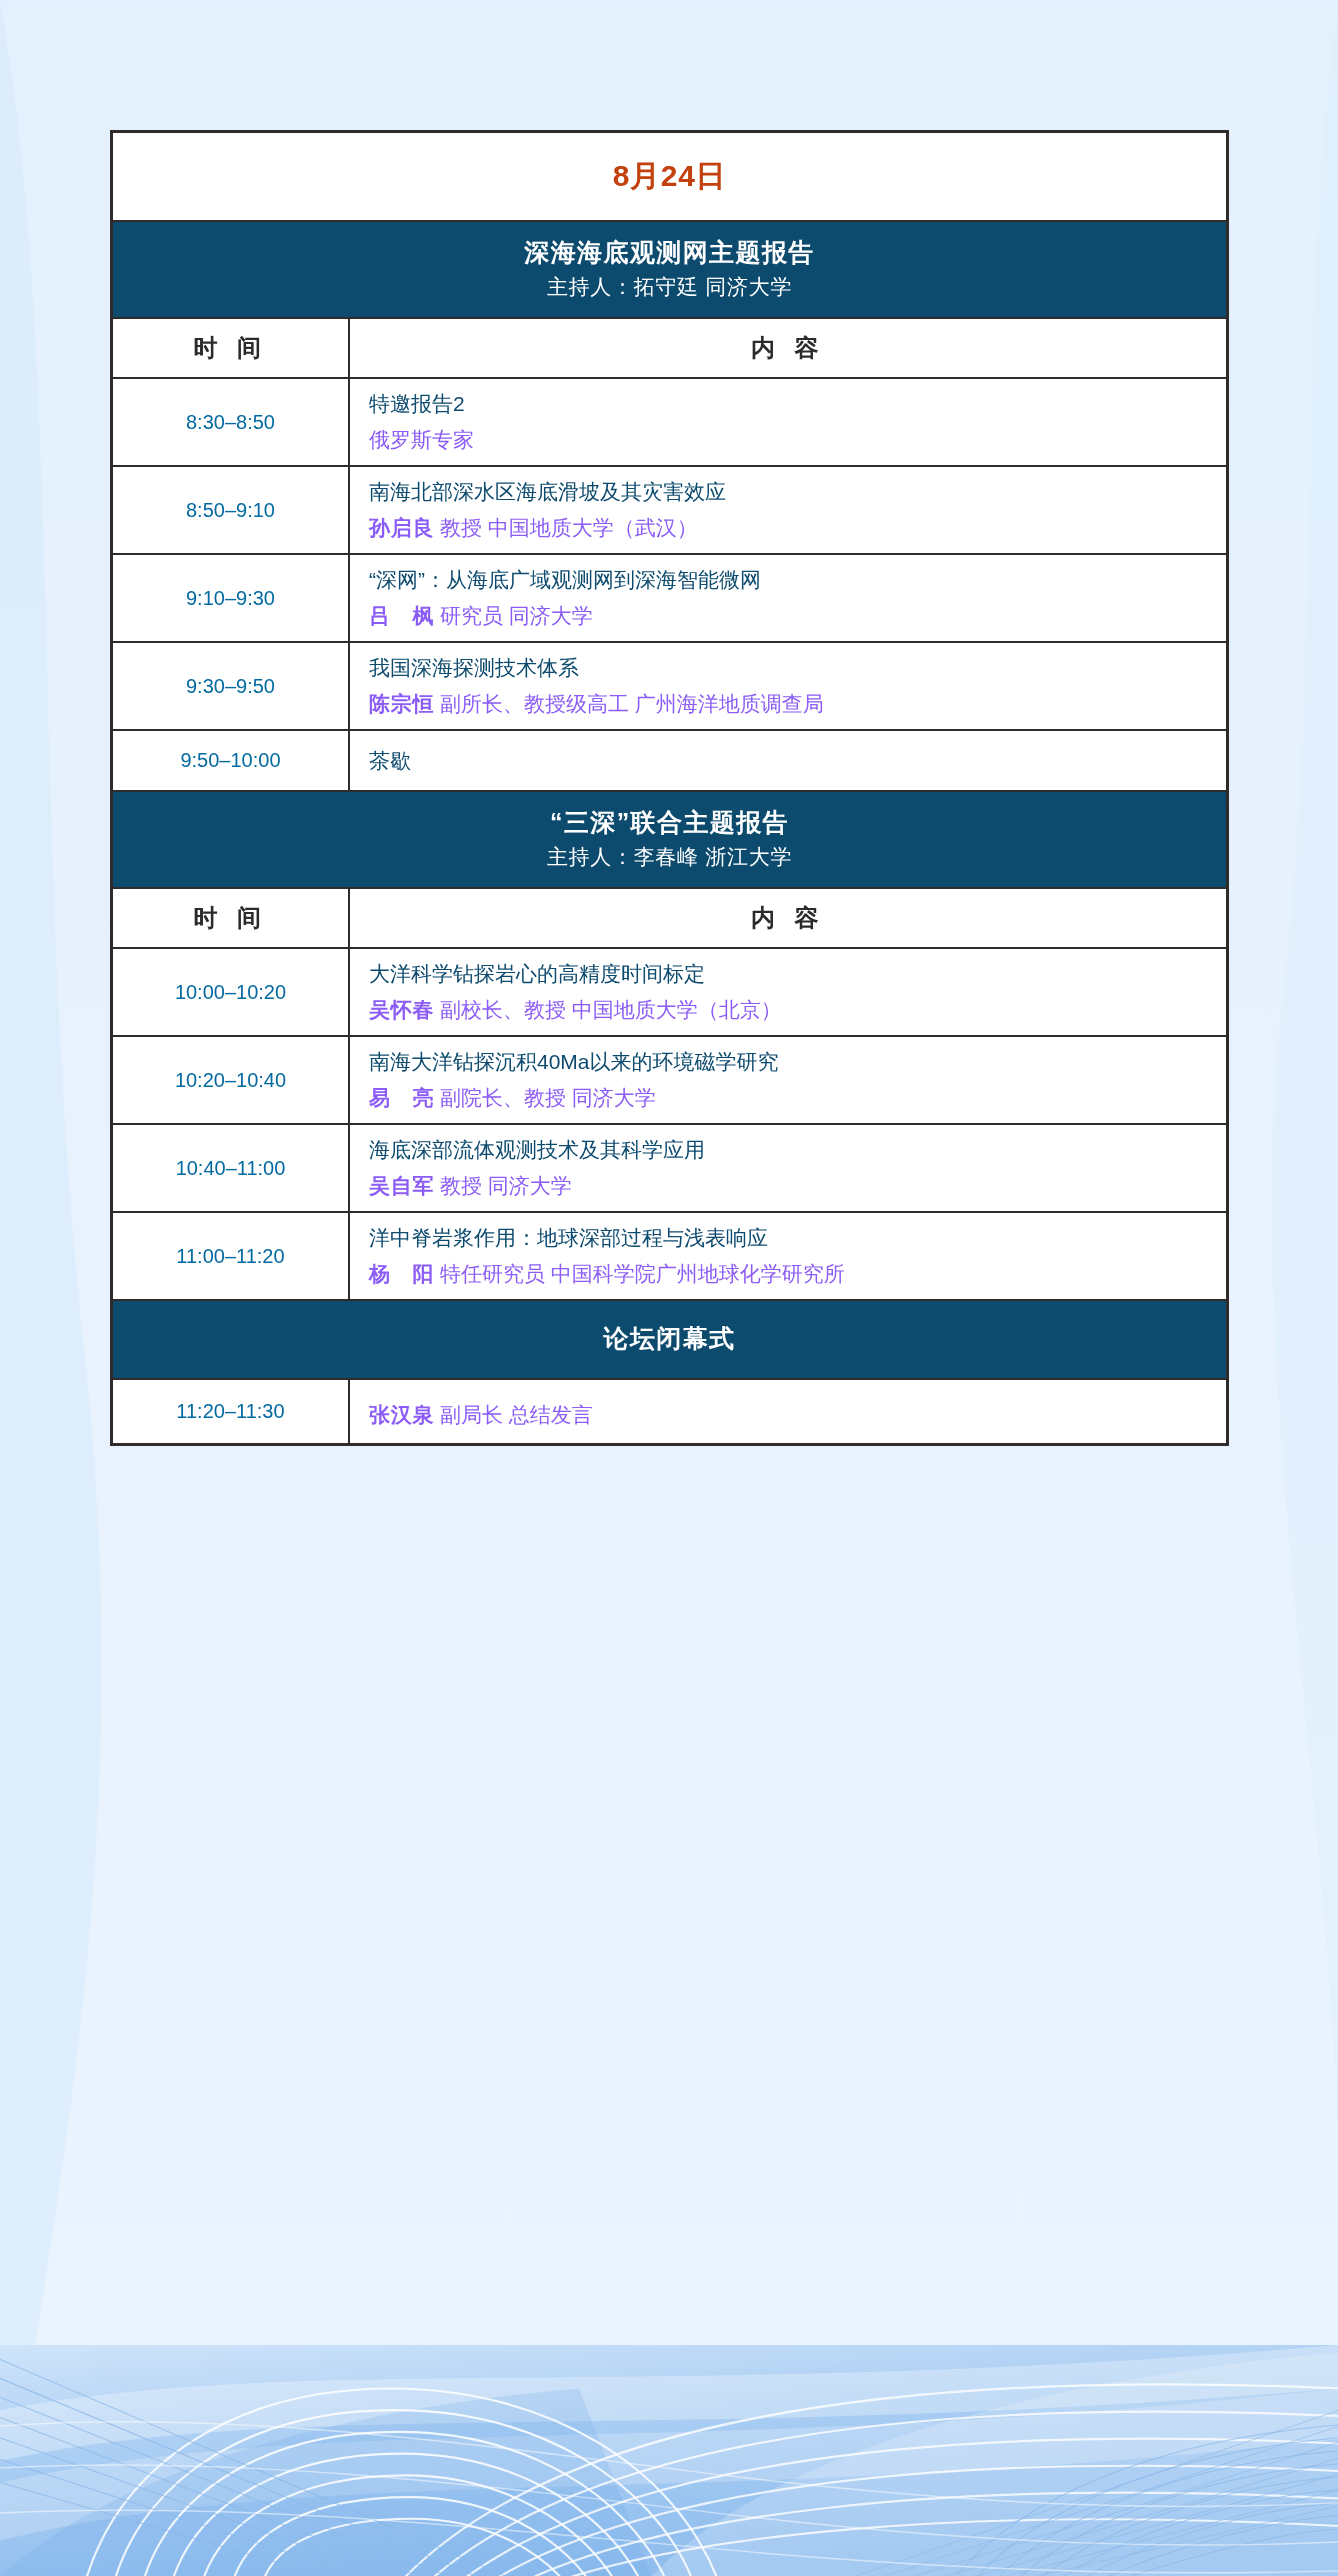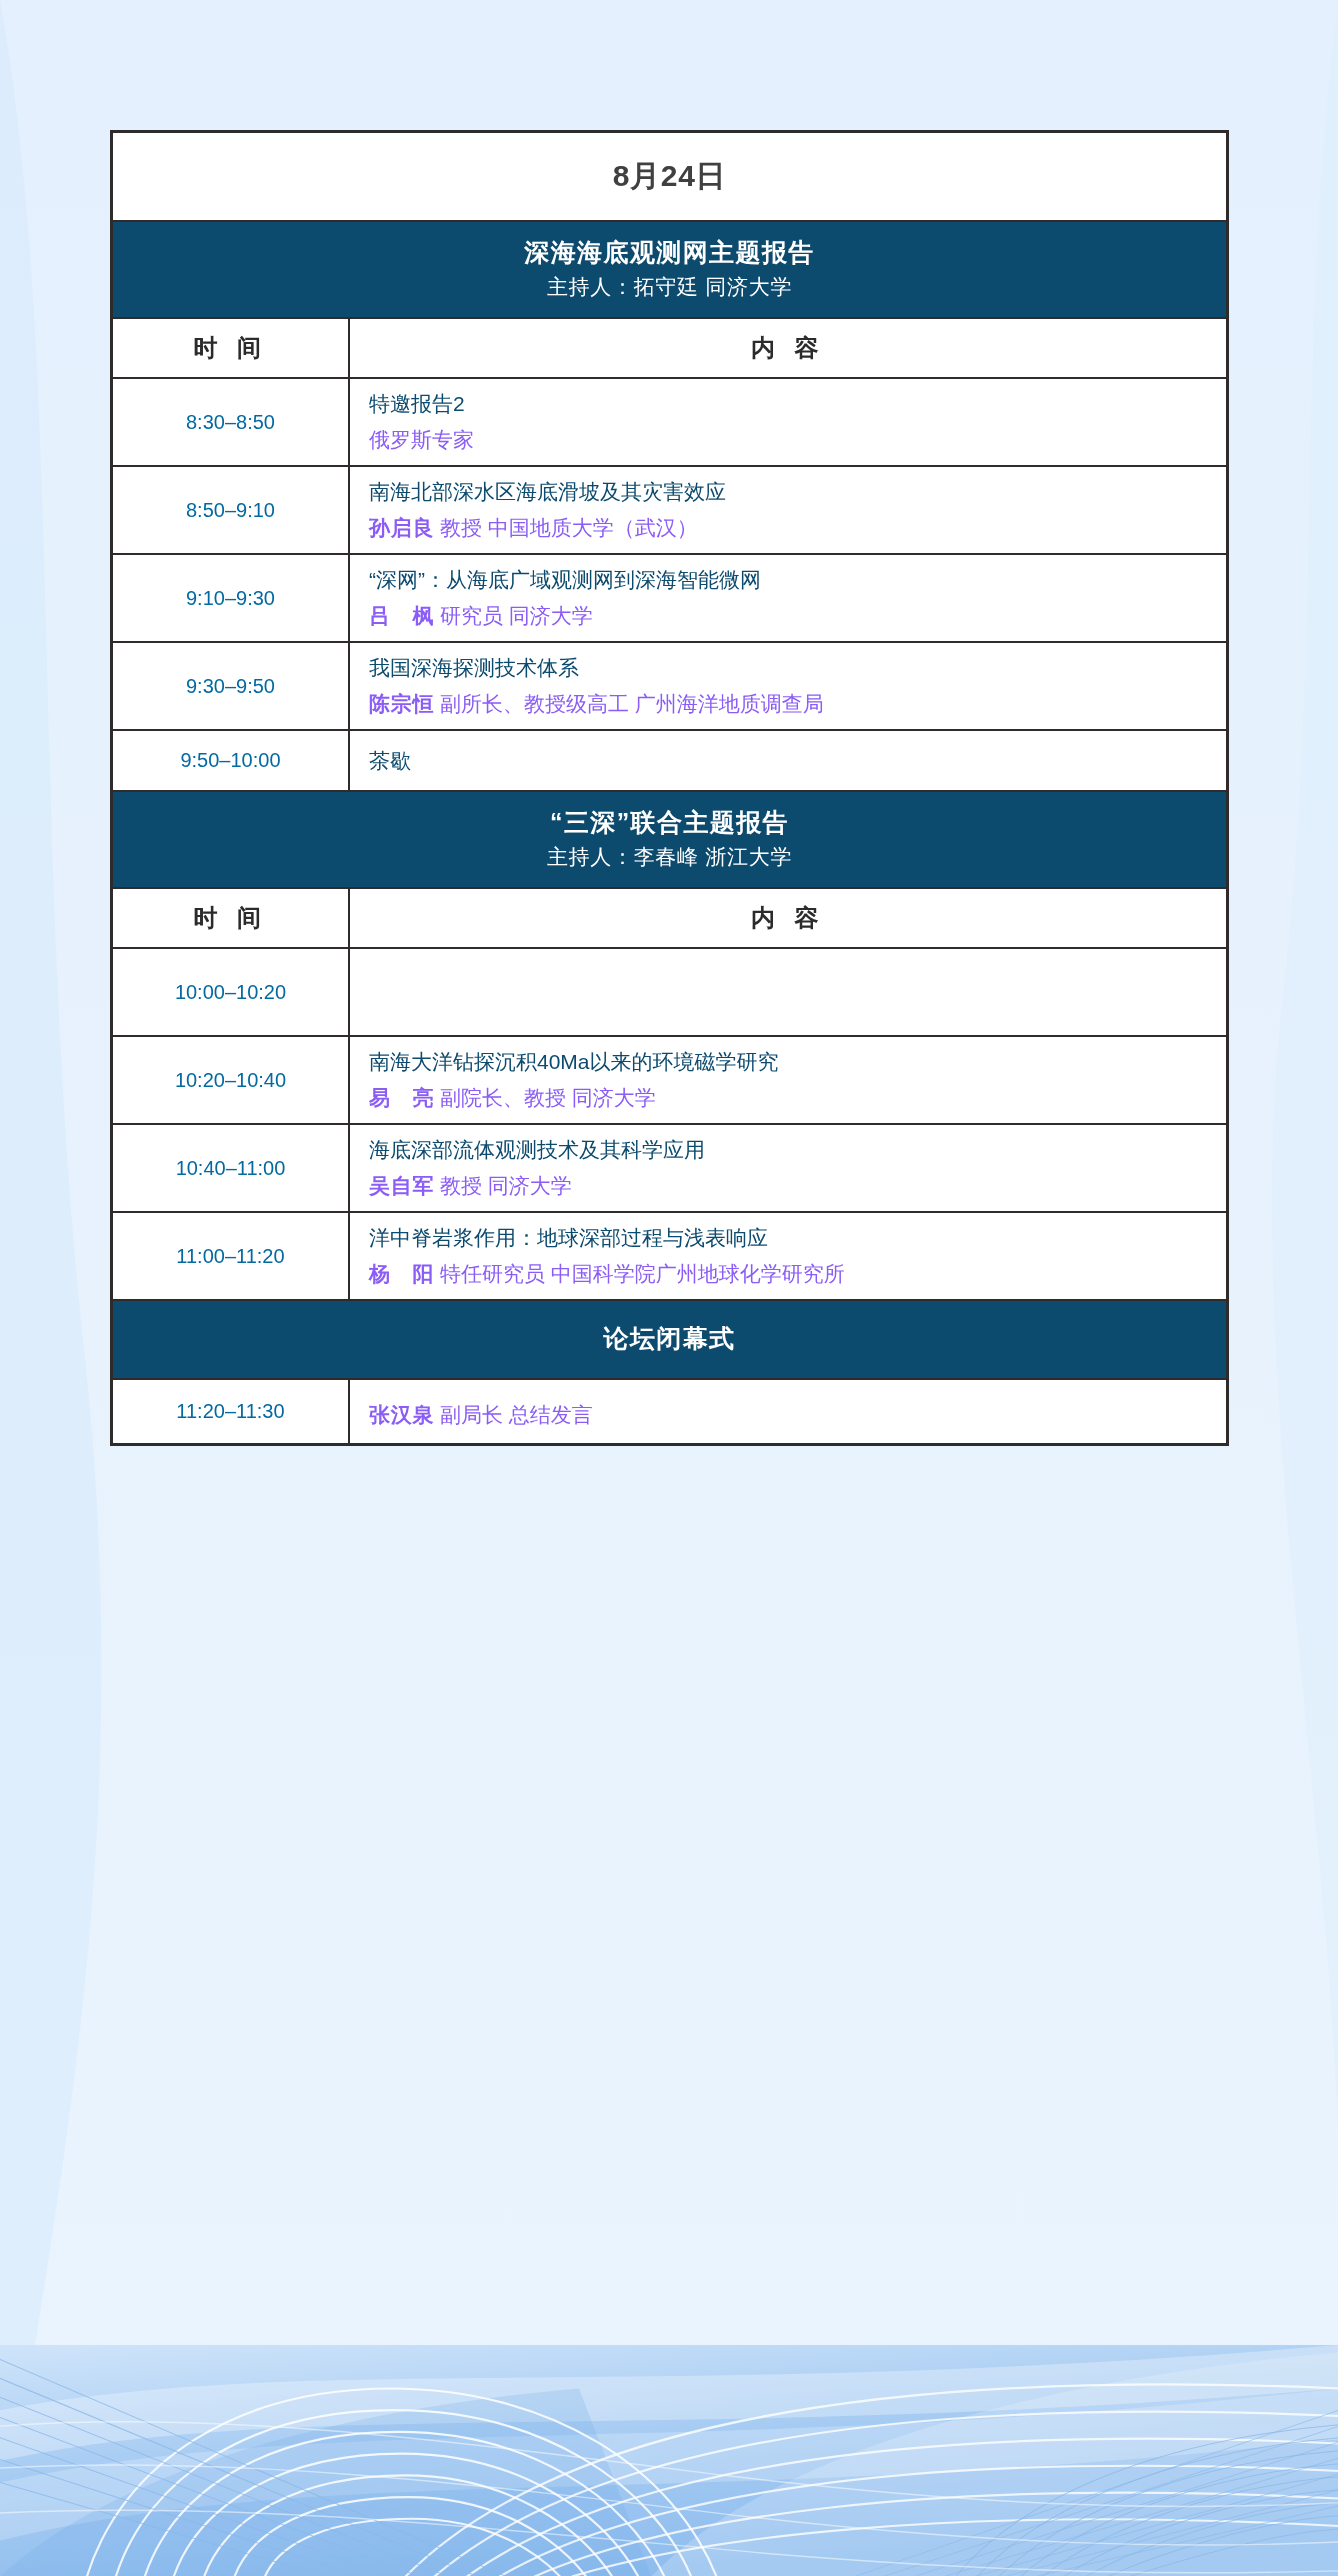--- a/index.html
+++ b/index.html
@@ -40,21 +40,21 @@
     padding:10px 0 10px 19px;
   }
 
   
   .row-date { height:89px; }
   .row-date .date-cell {
     width:100%;
     display:flex; align-items:center; justify-content:center;
   }
   .date-text {
-    font-size:30px; font-weight:bold; color:#404040;
+    font-size:30px; font-weight:bold; color:#c2410c;
     letter-spacing:0.7px;
   }
 
   
   .row-section { background:#0c4a6e; border-bottom:2.9px solid #2f2b2b; }
   .section-cell {
     width:100%;
     display:flex; flex-direction:column;
     align-items:center; justify-content:center;
     padding:14.5px 7.2px 17.4px;
@@ -274,20 +274,24 @@
     </div>
     <div class="c-body">
       <span class="head-text">内 容</span>
     </div>
   </div>
 
   <div class="row row-talk">
     <div class="c-time">
       <span class="time-text">10:00–10:20</span>
     </div>
+    <div class="c-body">
+      <span class="line-title">大洋科学钻探岩心的高精度时间标定</span>
+      <span class="line-speaker"><span class="sp-name">吴怀春</span><span class="sp-rest">  副校长、教授 中国地质大学（北京）</span></span>
+    </div>
   </div>
 
   <div class="row row-talk">
     <div class="c-time">
       <span class="time-text">10:20–10:40</span>
     </div>
     <div class="c-body">
       <span class="line-title">南海大洋钻探沉积40Ma以来的环境磁学研究</span>
       <span class="line-speaker"><span class="sp-name">易　亮</span><span class="sp-rest">  副院长、教授 同济大学</span></span>
     </div>

